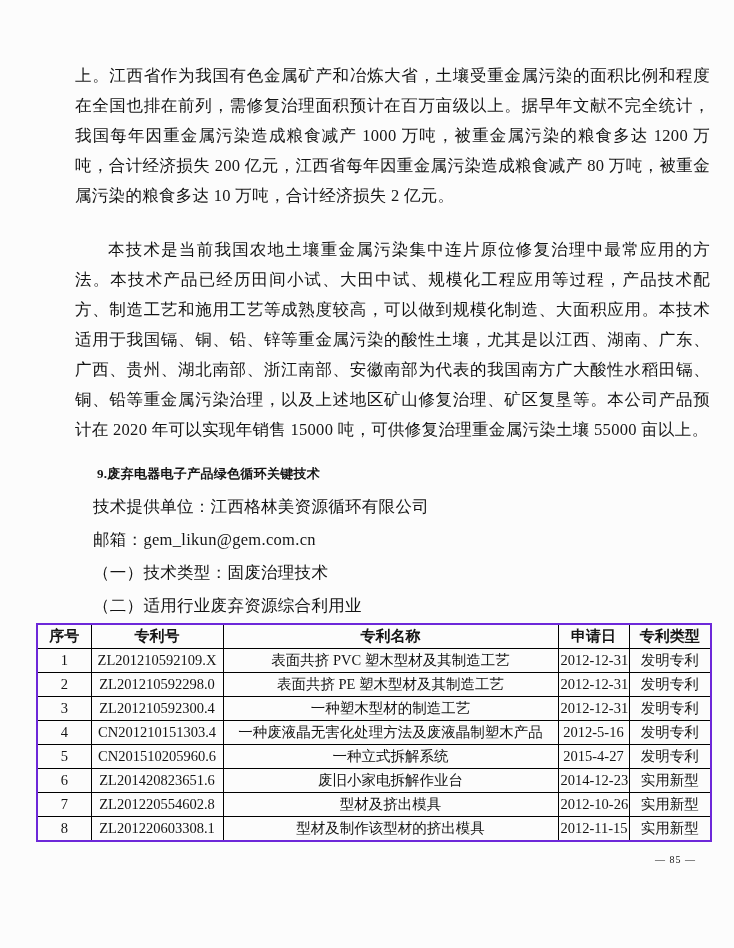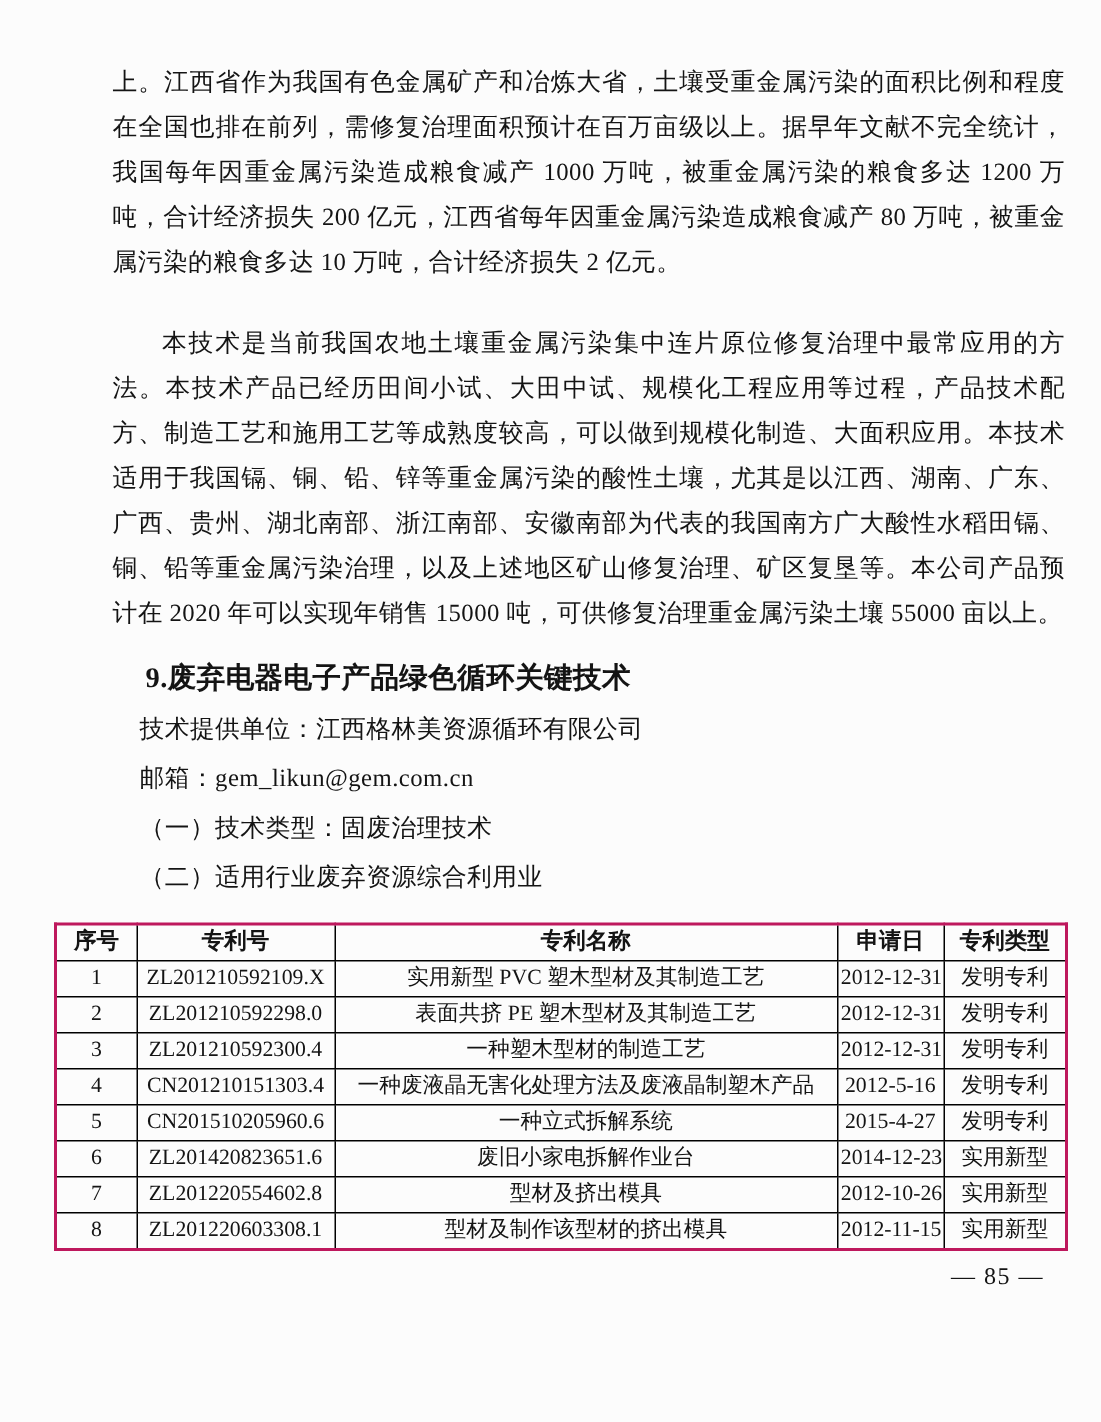--- a/index.html
+++ b/index.html
@@ -10,73 +10,73 @@
   .page {
     position: relative;
     width: 734px;
     height: 948px;
     margin: 0 auto;
     background: #fcfcfc;
     color: #141414;
     font-family: "Liberation Serif", "DejaVu Serif", serif;
     overflow: hidden;
     box-sizing: border-box;
-    padding: 40px 24px 0 75px;
+    padding: 61px 24px 0 75px;
   }
   .para {
     font-size: 16.5px;
     line-height: 30px;
     text-align: justify;
     text-justify: inter-ideograph;
     margin: 0;
     letter-spacing: 0.3px;
   }
   .para.indent-first {
     text-indent: 2em;
     margin-top: 24px;
   }
   .section-heading {
-    font-size: 19px;
+    font-size: 13px;
     font-weight: bold;
     line-height: 33px;
     margin: 12px 0 0 22px;
     letter-spacing: 0.3px;
   }
   .section-line {
     font-size: 16.5px;
     line-height: 33px;
     margin-left: 18px;
     letter-spacing: 0.3px;
   }
   table.patent-table {
     border-collapse: collapse;
     table-layout: fixed;
     width: 674px;
     margin-left: -39px;
-    margin-top: 14px;
-    border: 2px solid #be185d;
+    margin-top: 1px;
+    border: 2px solid #6d28d9;
   }
   table.patent-table th,
   table.patent-table td {
     border: 1px solid #000;
     text-align: center;
     vertical-align: middle;
     font-size: 14.5px;
     line-height: 21px;
     padding: 1px 2px;
     overflow: hidden;
     white-space: nowrap;
   }
   table.patent-table th {
     font-weight: bold;
     font-size: 15px;
   }
   .page-number {
     text-align: right;
-    font-size: 16px;
+    font-size: 10px;
     line-height: 20px;
     margin-top: 8px;
     padding-right: 14px;
     letter-spacing: 1px;
   }
 </style>
 </head>
 <body>
 
 <div class="page">
@@ -106,21 +106,21 @@
         <th>专利号</th>
         <th>专利名称</th>
         <th>申请日</th>
         <th>专利类型</th>
       </tr>
     </thead>
     <tbody>
         <tr>
           <td>1</td>
           <td>ZL201210592109.X</td>
-          <td>实用新型 PVC 塑木型材及其制造工艺</td>
+          <td>表面共挤 PVC 塑木型材及其制造工艺</td>
           <td>2012-12-31</td>
           <td>发明专利</td>
         </tr>
         <tr>
           <td>2</td>
           <td>ZL201210592298.0</td>
           <td>表面共挤 PE 塑木型材及其制造工艺</td>
           <td>2012-12-31</td>
           <td>发明专利</td>
         </tr>

